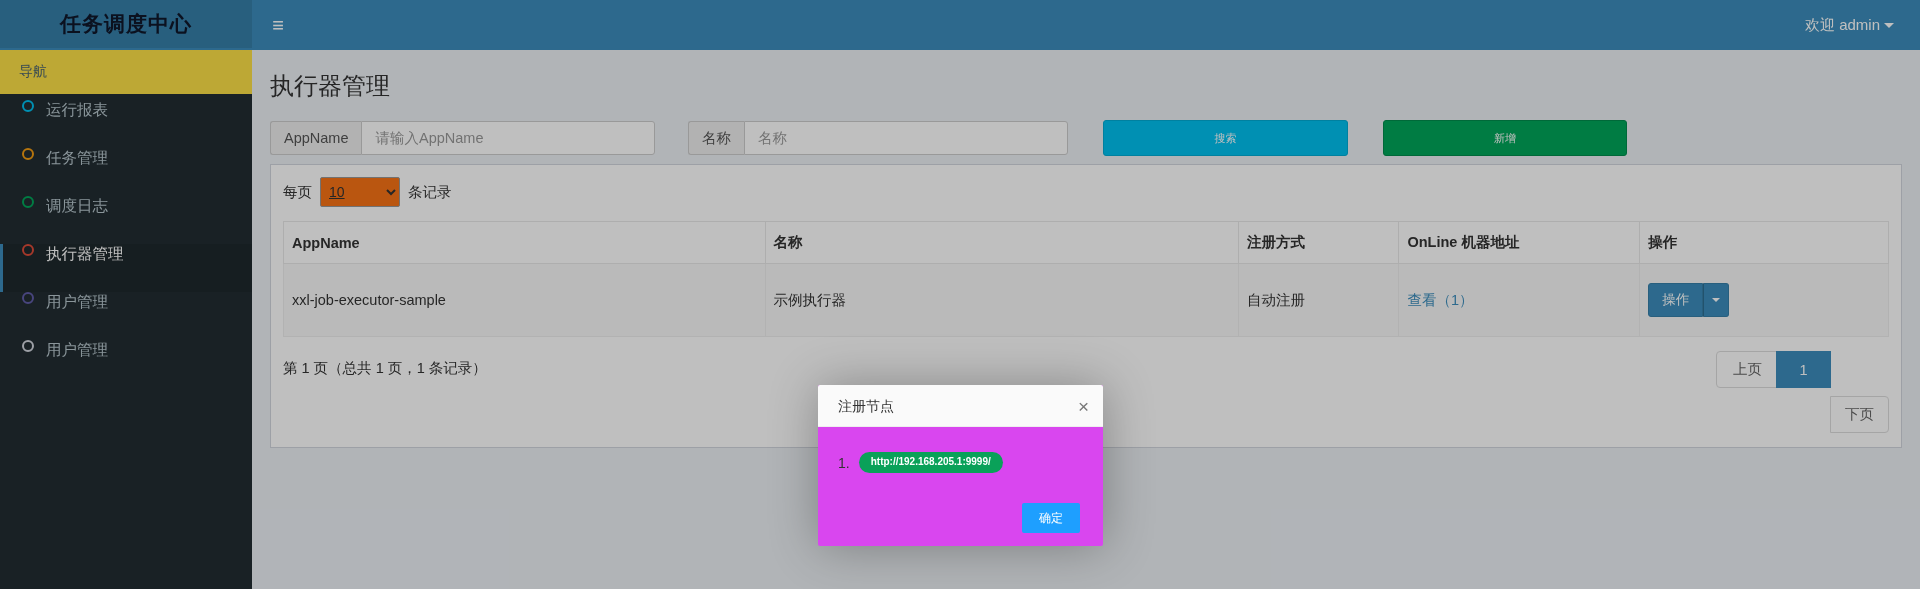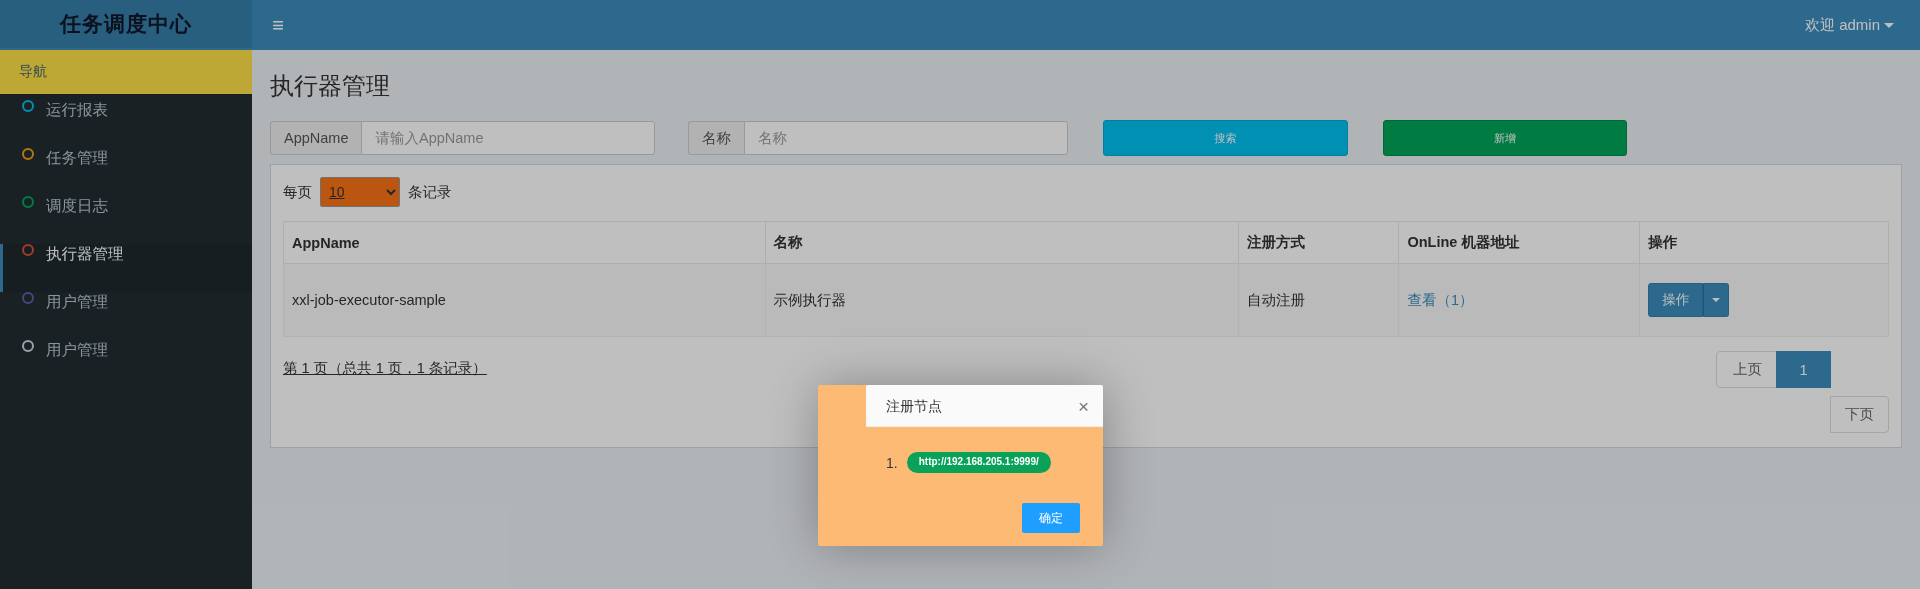--- a/index.html
+++ b/index.html
@@ -59,32 +59,32 @@
   .link { color:#3c8dbc; cursor:pointer; }
 
   .split-btn { display:inline-flex; }
   .split-main { background:#3c8dbc; border:1px solid #367fa9; color:#fff; font-size:13.5px;
                 padding:7px 13px; border-radius:3px 0 0 3px; cursor:pointer; font-family:inherit; }
   .split-caret { background:#3c8dbc; border:1px solid #367fa9; border-left-color:#2e6e91; width:26px;
                  border-radius:0 3px 3px 0; display:flex; align-items:center; justify-content:center; cursor:pointer; }
   .split-caret .caret-down { border-top-color:#fff; border-left-width:4px; border-right-width:4px; border-top-width:4px; }
 
   .paging-row { display:flex; justify-content:space-between; align-items:flex-start; margin-top:14px; }
-  .pager-info { font-size:14.5px; color:#333; padding-top:8px;text-decoration:underline; }
+  .pager-info { font-size:14.5px; color:#333; padding-top:8px; }
   .paginate { display:flex; }
   .page-btn { min-width:55px; height:37px; padding:0 14px; display:flex; align-items:center; justify-content:center;
               background:#fff; border:1px solid #ddd; color:#666; font-size:14.5px; margin-left:-1px; cursor:pointer; }
   .page-btn.first { border-radius:4px 0 0 4px; margin-left:16px;padding-left:16px; }
   .page-btn.last { border-radius:0 4px 4px 0;margin-top:45px; }
   .page-btn.active { background:#3c8dbc; border-color:#3c8dbc; color:#fff; cursor:default; }
 
   
   .overlay { position:absolute; inset:0; background:rgba(0,0,0,0.25); z-index:50; }
-  .modal { position:absolute; left:818px; top:385px; width:285px; z-index:100; background:#fdba74;
-           border-radius:2px; box-shadow:1px 1px 50px rgba(0,0,0,0.3);padding-left:48px; }
+  .modal { position:absolute; left:818px; top:385px; width:285px; z-index:100; background:#d946ef;
+           border-radius:2px; box-shadow:1px 1px 50px rgba(0,0,0,0.3); }
   .modal-header { height:42px; line-height:42px; padding:0 60px 0 20px; font-size:14px; color:#333;
                   background:#fafafa; border-bottom:1px solid #eee; border-radius:2px 2px 0 0; position:relative; }
   .modal-close { position:absolute; right:14px; top:0; height:42px; display:flex; align-items:center;
                  color:#787878; font-size:19px; cursor:pointer; line-height:1; }
   .modal-body { padding:25px 20px 12px; }
   .node-line { display:flex; align-items:center; gap:9px; font-size:14px; color:#333; }
   .node-badge { background:#0aa159; color:#fff; font-weight:bold; font-size:10px; line-height:1;
                 padding:5px 12px 6px; border-radius:12px; white-space:nowrap; }
   .modal-footer { padding:18px 23px 13px; text-align:right; }
   .btn-confirm { background:#1e9fff; color:#fff; border:none; border-radius:2px; height:30px;

